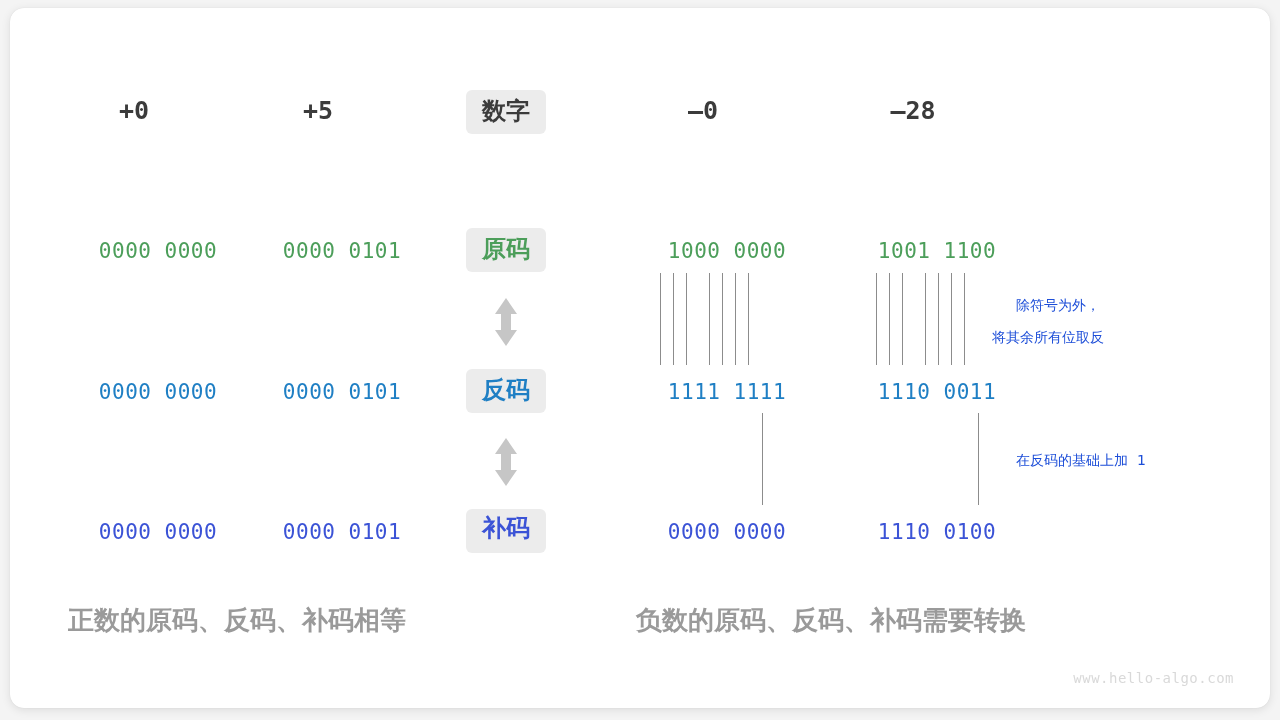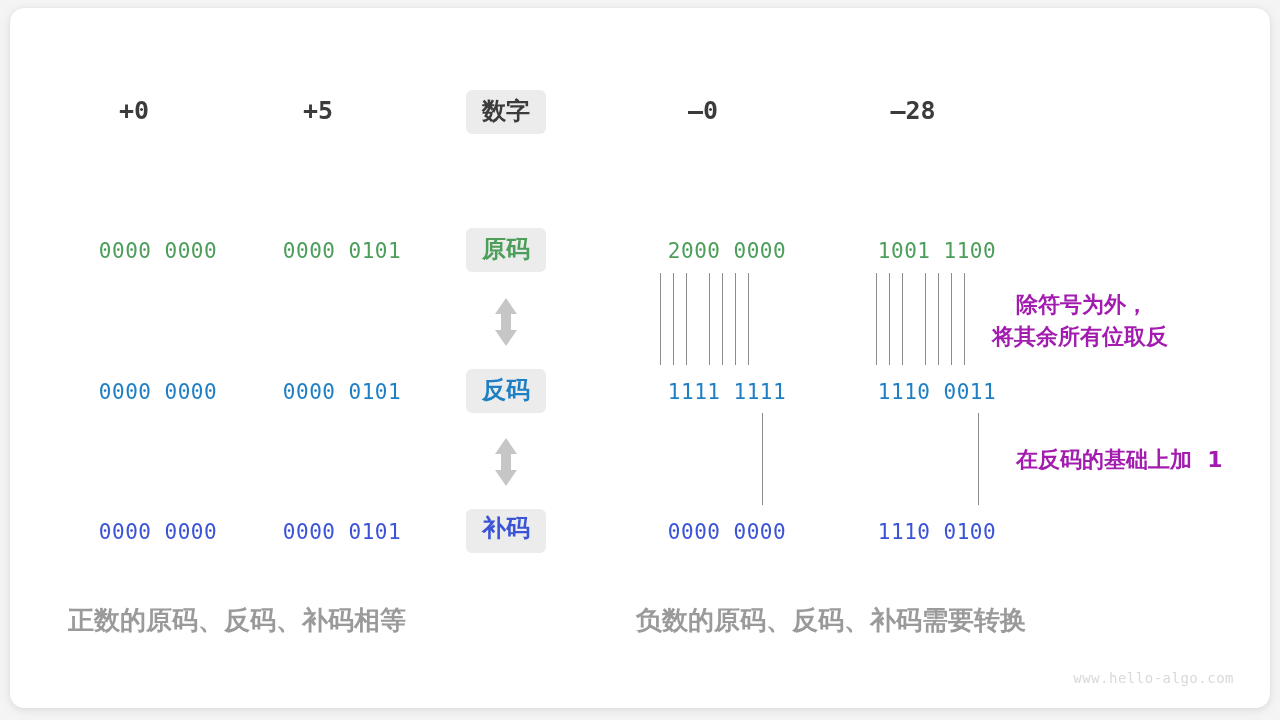--- a/index.html
+++ b/index.html
@@ -86,24 +86,24 @@
   
   .vline {
     position: absolute;
     width: 1px;
     background: #8c8c8c;
   }
 
   
   .note {
     position: absolute;
-    color: #a21caf;
+    color: #1d4ed8;
     font-family: "DejaVu Sans", sans-serif;
-    font-weight: bold;
-    font-size: 22px;
+    font-weight: normal;
+    font-size: 14px;
     line-height: 32px;
     white-space: pre;
   }
   .caption {
     position: absolute;
     color: #9a9a9a;
     font-family: "DejaVu Sans", sans-serif;
     font-weight: bold;
     font-size: 26px;
     white-space: pre;
@@ -126,21 +126,21 @@
 
     <div class="abs num-head" style="left:124px; top:88px;">+0</div>
     <div class="abs num-head" style="left:308px; top:88px;">+5</div>
     <div class="abs num-head" style="left:693px; top:88px;">–0</div>
     <div class="abs num-head" style="left:903px; top:88px;">–28</div>
 
     <div class="chip chip-head" style="left:496px; top:104px;">数字</div>
 
     <div class="abs bits row-true" style="left:124px; top:231px;">0000 0000</div>
     <div class="abs bits row-true" style="left:308px; top:231px;">0000 0101</div>
-    <div class="abs bits row-true" style="left:693px; top:231px;">2000 0000</div>
+    <div class="abs bits row-true" style="left:693px; top:231px;">1000 0000</div>
     <div class="abs bits row-true" style="left:903px; top:231px;">1001 1100</div>
 
     <div class="chip chip-true" style="left:496px; top:242px;">原码</div>
 
     <div class="abs bits row-inv" style="left:124px; top:372px;">0000 0000</div>
     <div class="abs bits row-inv" style="left:308px; top:372px;">0000 0101</div>
     <div class="abs bits row-inv" style="left:693px; top:372px;">1111 1111</div>
     <div class="abs bits row-inv" style="left:903px; top:372px;">1110 0011</div>
 
     <div class="chip chip-inv" style="left:496px; top:383px;">反码</div>

